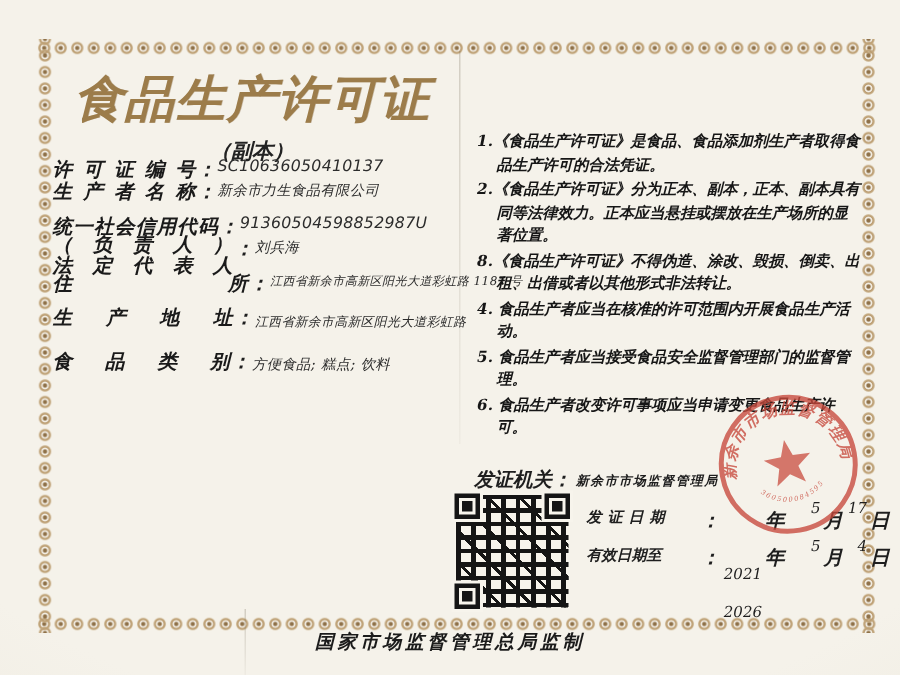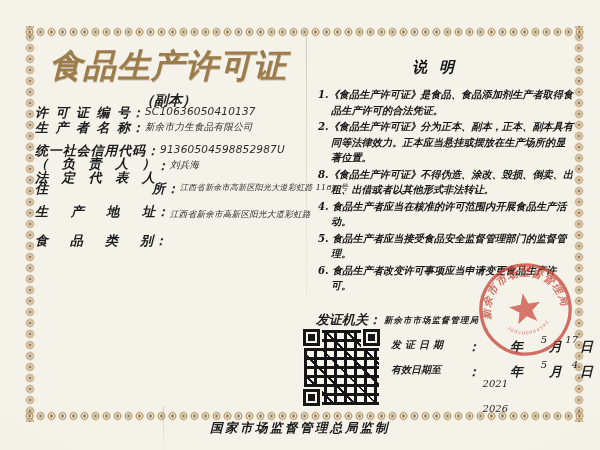--- a/index.html
+++ b/index.html
@@ -120,24 +120,24 @@
 
     <div class="frow" style="top:102px">
       <span class="flabel" style="width:120px">生产地址</span>
         <span class="colon">：</span>
       <span class="fvalue" style="font-size:8.5px;margin-top:6px">江西省新余市高新区阳光大道彩虹路</span>
     </div>
 
     <div class="frow" style="top:131px">
       <span class="flabel" style="width:118px">食品类别</span>
         <span class="colon">：</span>
+      <span class="fvalue" style="margin-top:5px">方便食品; 糕点; 饮料</span>
     </div>
   </div>
 
-  <div class="notice-head">说明</div>
   <div class="notice">
     <div class="nitem">1.《食品生产许可证》是食品、食品添加剂生产者取得食品生产许可的合法凭证。</div>
     <div class="nitem">2.《食品生产许可证》分为正本、副本，正本、副本具有同等法律效力。正本应当悬挂或摆放在生产场所的显著位置。</div>
     <div class="nitem">8.《食品生产许可证》不得伪造、涂改、毁损、倒卖、出租、出借或者以其他形式非法转让。</div>
     <div class="nitem">4. 食品生产者应当在核准的许可范围内开展食品生产活动。</div>
     <div class="nitem">5. 食品生产者应当接受食品安全监督管理部门的监督管理。</div>
     <div class="nitem">6. 食品生产者改变许可事项应当申请变更食品生产许可。</div>
   </div>
 
   <div class="auth">

